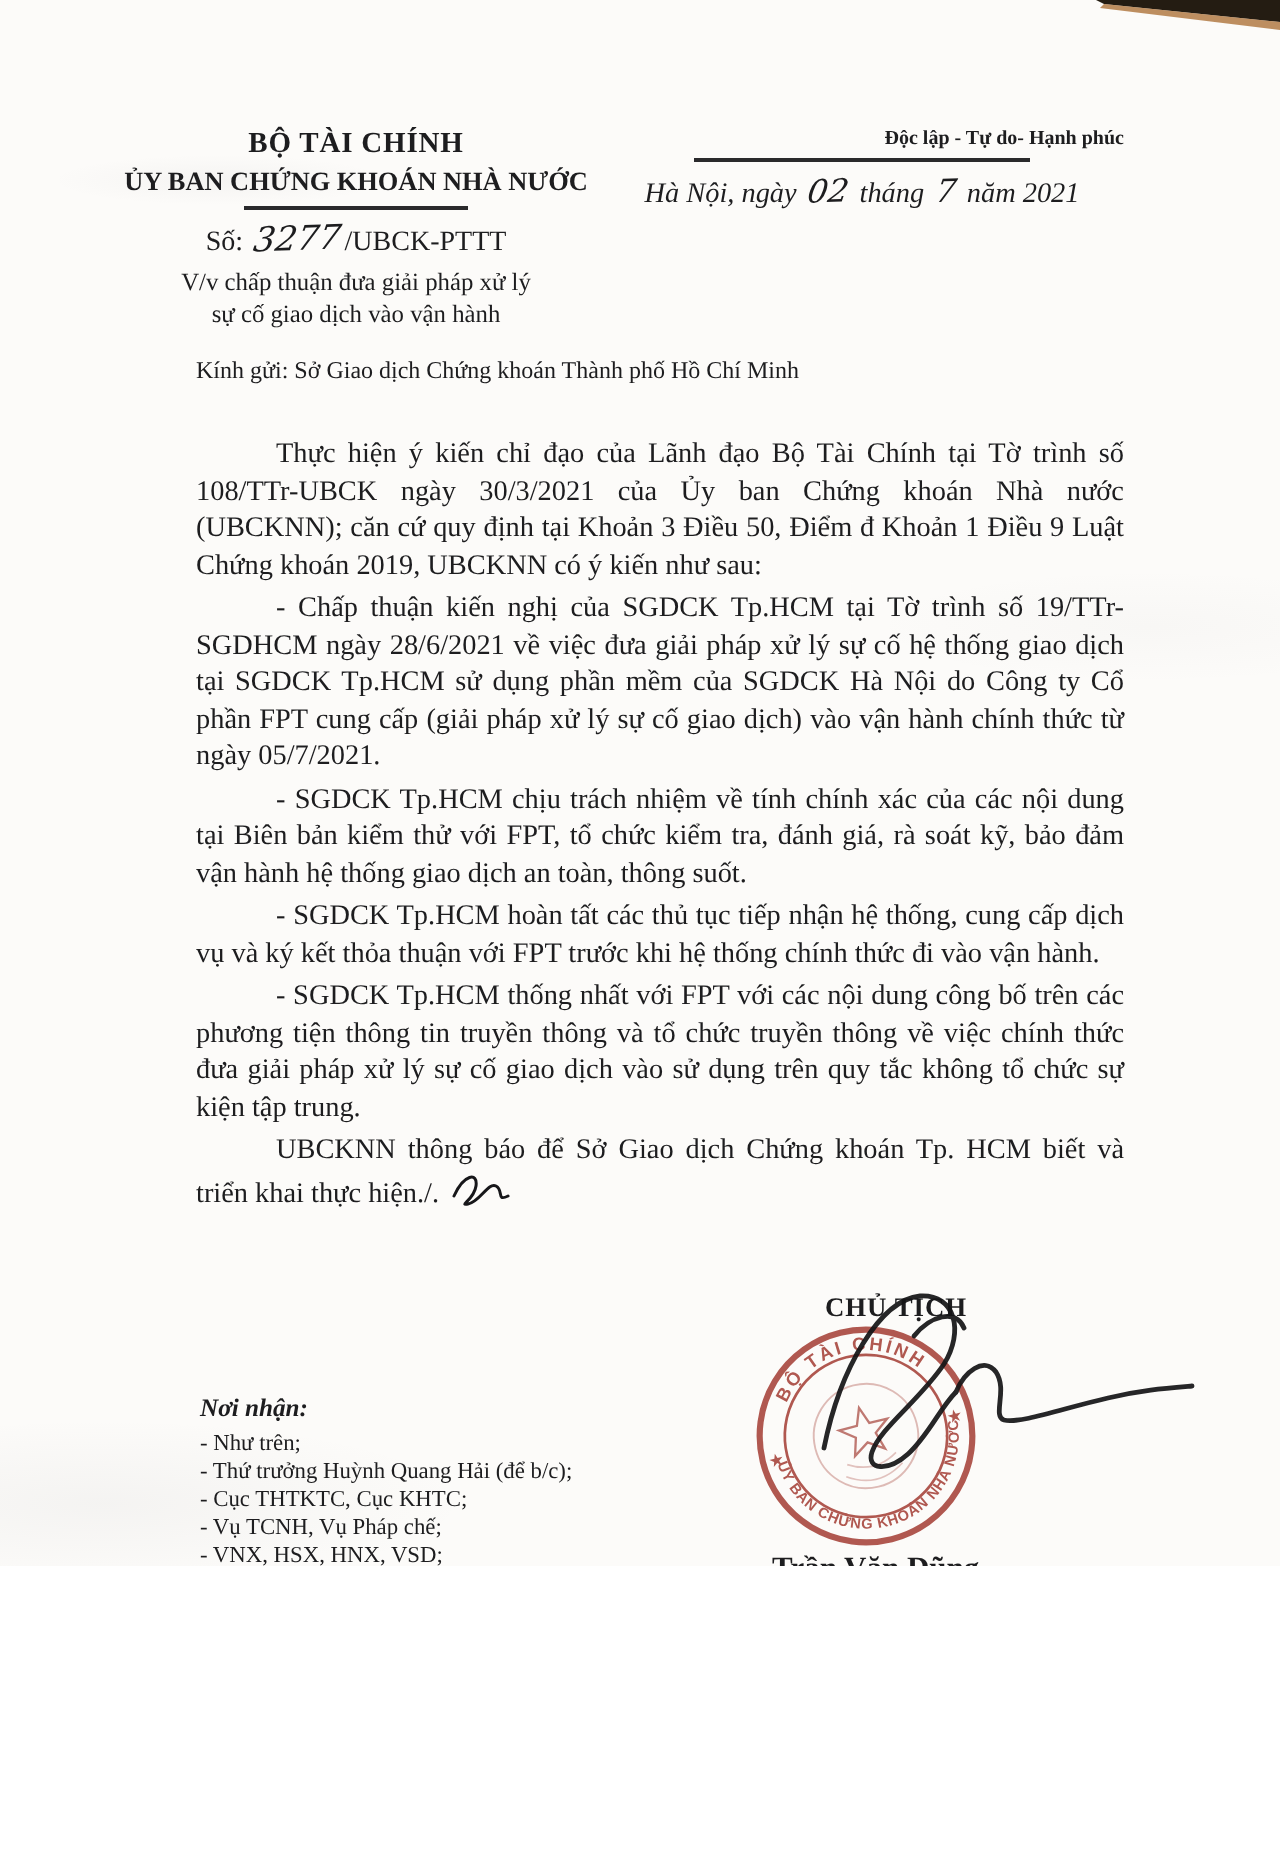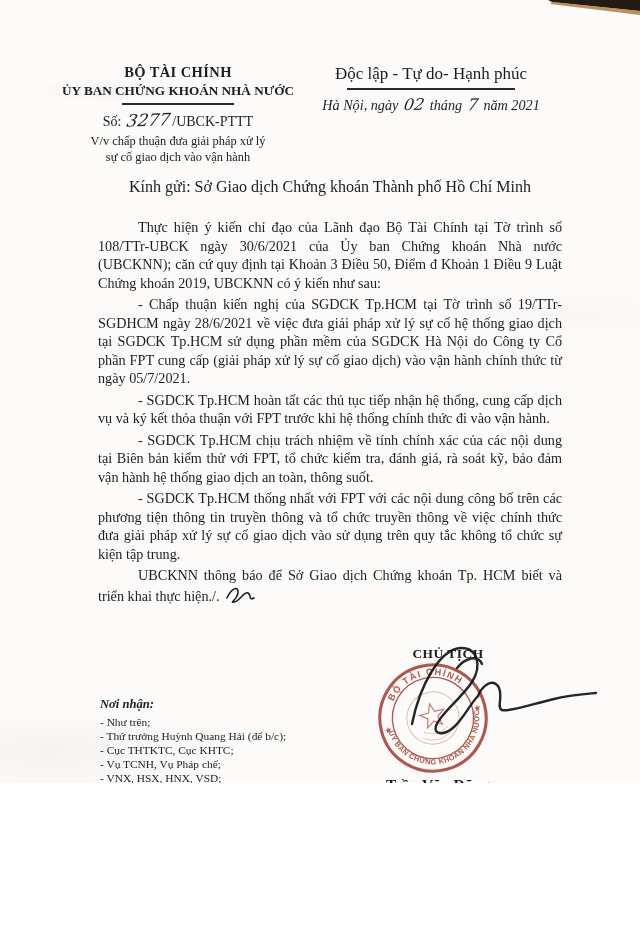--- a/index.html
+++ b/index.html
@@ -19,33 +19,33 @@
   .hdr-left{position:absolute;left:58px;top:64px;width:240px;text-align:center;}
   .hdr-left .ministry{font-size:14.5px;font-weight:bold;letter-spacing:.4px;}
   .hdr-left .agency{font-size:13.2px;font-weight:bold;margin-top:2px;}
   .hdr-rule{height:2px;background:#2a2a2c;margin:4px auto 5px;}
   .rule-a{width:112px;}
   .rule-b{width:168px;}
   .ref-line{font-size:14px;margin-top:2px;}
   .subject{font-size:12.4px;line-height:15.6px;margin-top:4px;}
   .hdr-right{position:absolute;left:300px;top:62px;width:262px;text-align:center;}
   .hdr-right .motto1{font-size:13.2px;font-weight:bold;}
-  .hdr-right .motto2{font-size:17px;font-weight:normal;margin-top:2px;}
+  .hdr-right .motto2{font-size:10px;font-weight:bold;margin-top:2px;text-align:right;}
   .date-line{font-size:14.2px;font-style:italic;margin-top:4px;}
   .hand{
     font-family:"DejaVu Serif", serif;
     font-style:italic;
     display:inline-block;
     transform:skewX(-10deg) rotate(-2deg);
     font-size:17px;
     margin:0 2px;
   }
   .hand-sm{font-size:16px;}
   
-  .salutation{position:absolute;left:98px;top:178px;width:464px;text-align:center;font-size:16px;}
+  .salutation{position:absolute;left:98px;top:178px;width:464px;text-align:left;font-size:12px;}
   .body-text{position:absolute;left:98px;top:218px;width:464px;}
   .body-text p{
     margin:0 0 3px 0;
     font-size:14.2px;line-height:18.5px;
     text-align:justify;text-indent:40px;
   }
   .inline-scrawl{display:inline-block;vertical-align:-4px;margin-left:4px;}
   
   .recipients{position:absolute;left:100px;top:652px;width:250px;margin-top:45px;}
   .recipients .title{font-size:12.6px;font-weight:bold;font-style:italic;margin-bottom:4px;}
@@ -106,24 +106,24 @@
       <span class="hand hand-sm">02</span>
       <span>tháng</span>
       <span class="hand hand-sm">7</span>
       <span>năm 2021</span>
     </div>
   </div>
 
   <div class="salutation">Kính gửi: Sở Giao dịch Chứng khoán Thành phố Hồ Chí Minh</div>
 
   <div class="body-text">
-    <p>Thực hiện ý kiến chỉ đạo của Lãnh đạo Bộ Tài Chính tại Tờ trình số 108/TTr-UBCK ngày 30/6/2021 của Ủy ban Chứng khoán Nhà nước (UBCKNN); căn cứ quy định tại Khoản 3 Điều 50, Điểm đ Khoản 1 Điều 9 Luật Chứng khoán 2019, UBCKNN có ý kiến như sau:</p>
+    <p>Thực hiện ý kiến chỉ đạo của Lãnh đạo Bộ Tài Chính tại Tờ trình số 108/TTr-UBCK ngày 30/3/2021 của Ủy ban Chứng khoán Nhà nước (UBCKNN); căn cứ quy định tại Khoản 3 Điều 50, Điểm đ Khoản 1 Điều 9 Luật Chứng khoán 2019, UBCKNN có ý kiến như sau:</p>
     <p>- Chấp thuận kiến nghị của SGDCK Tp.HCM tại Tờ trình số 19/TTr-SGDHCM ngày 28/6/2021 về việc đưa giải pháp xử lý sự cố hệ thống giao dịch tại SGDCK Tp.HCM sử dụng phần mềm của SGDCK Hà Nội do Công ty Cổ phần FPT cung cấp (giải pháp xử lý sự cố giao dịch) vào vận hành chính thức từ ngày 05/7/2021.</p>
+    <p>- SGDCK Tp.HCM chịu trách nhiệm về tính chính xác của các nội dung tại Biên bản kiểm thử với FPT, tổ chức kiểm tra, đánh giá, rà soát kỹ, bảo đảm vận hành hệ thống giao dịch an toàn, thông suốt.</p>
     <p>- SGDCK Tp.HCM hoàn tất các thủ tục tiếp nhận hệ thống, cung cấp dịch vụ và ký kết thỏa thuận với FPT trước khi hệ thống chính thức đi vào vận hành.</p>
-    <p>- SGDCK Tp.HCM chịu trách nhiệm về tính chính xác của các nội dung tại Biên bản kiểm thử với FPT, tổ chức kiểm tra, đánh giá, rà soát kỹ, bảo đảm vận hành hệ thống giao dịch an toàn, thông suốt.</p>
     <p>- SGDCK Tp.HCM thống nhất với FPT với các nội dung công bố trên các phương tiện thông tin truyền thông và tổ chức truyền thông về việc chính thức đưa giải pháp xử lý sự cố giao dịch vào sử dụng trên quy tắc không tổ chức sự kiện tập trung.</p>
     <p><span>UBCKNN thông báo để Sở Giao dịch Chứng khoán Tp. HCM biết và triển khai thực hiện./.</span><svg class="inline-scrawl" width="34" height="20" viewBox="0 0 34 20">
           <path d="M3,13 C8,2 15,1 14,8 C13,15 5,18 10,17 C16,16 20,6 24,8 C28,10 24,16 30,13" fill="none" stroke="#17171a" stroke-width="1.5" stroke-linecap="round"></path>
         </svg></p>
   </div>
 
   <div class="recipients">
     <div class="title">Nơi nhận:</div>
     <div class="item">- Như trên;</div>
     <div class="item">- Thứ trưởng Huỳnh Quang Hải (để b/c);</div>

